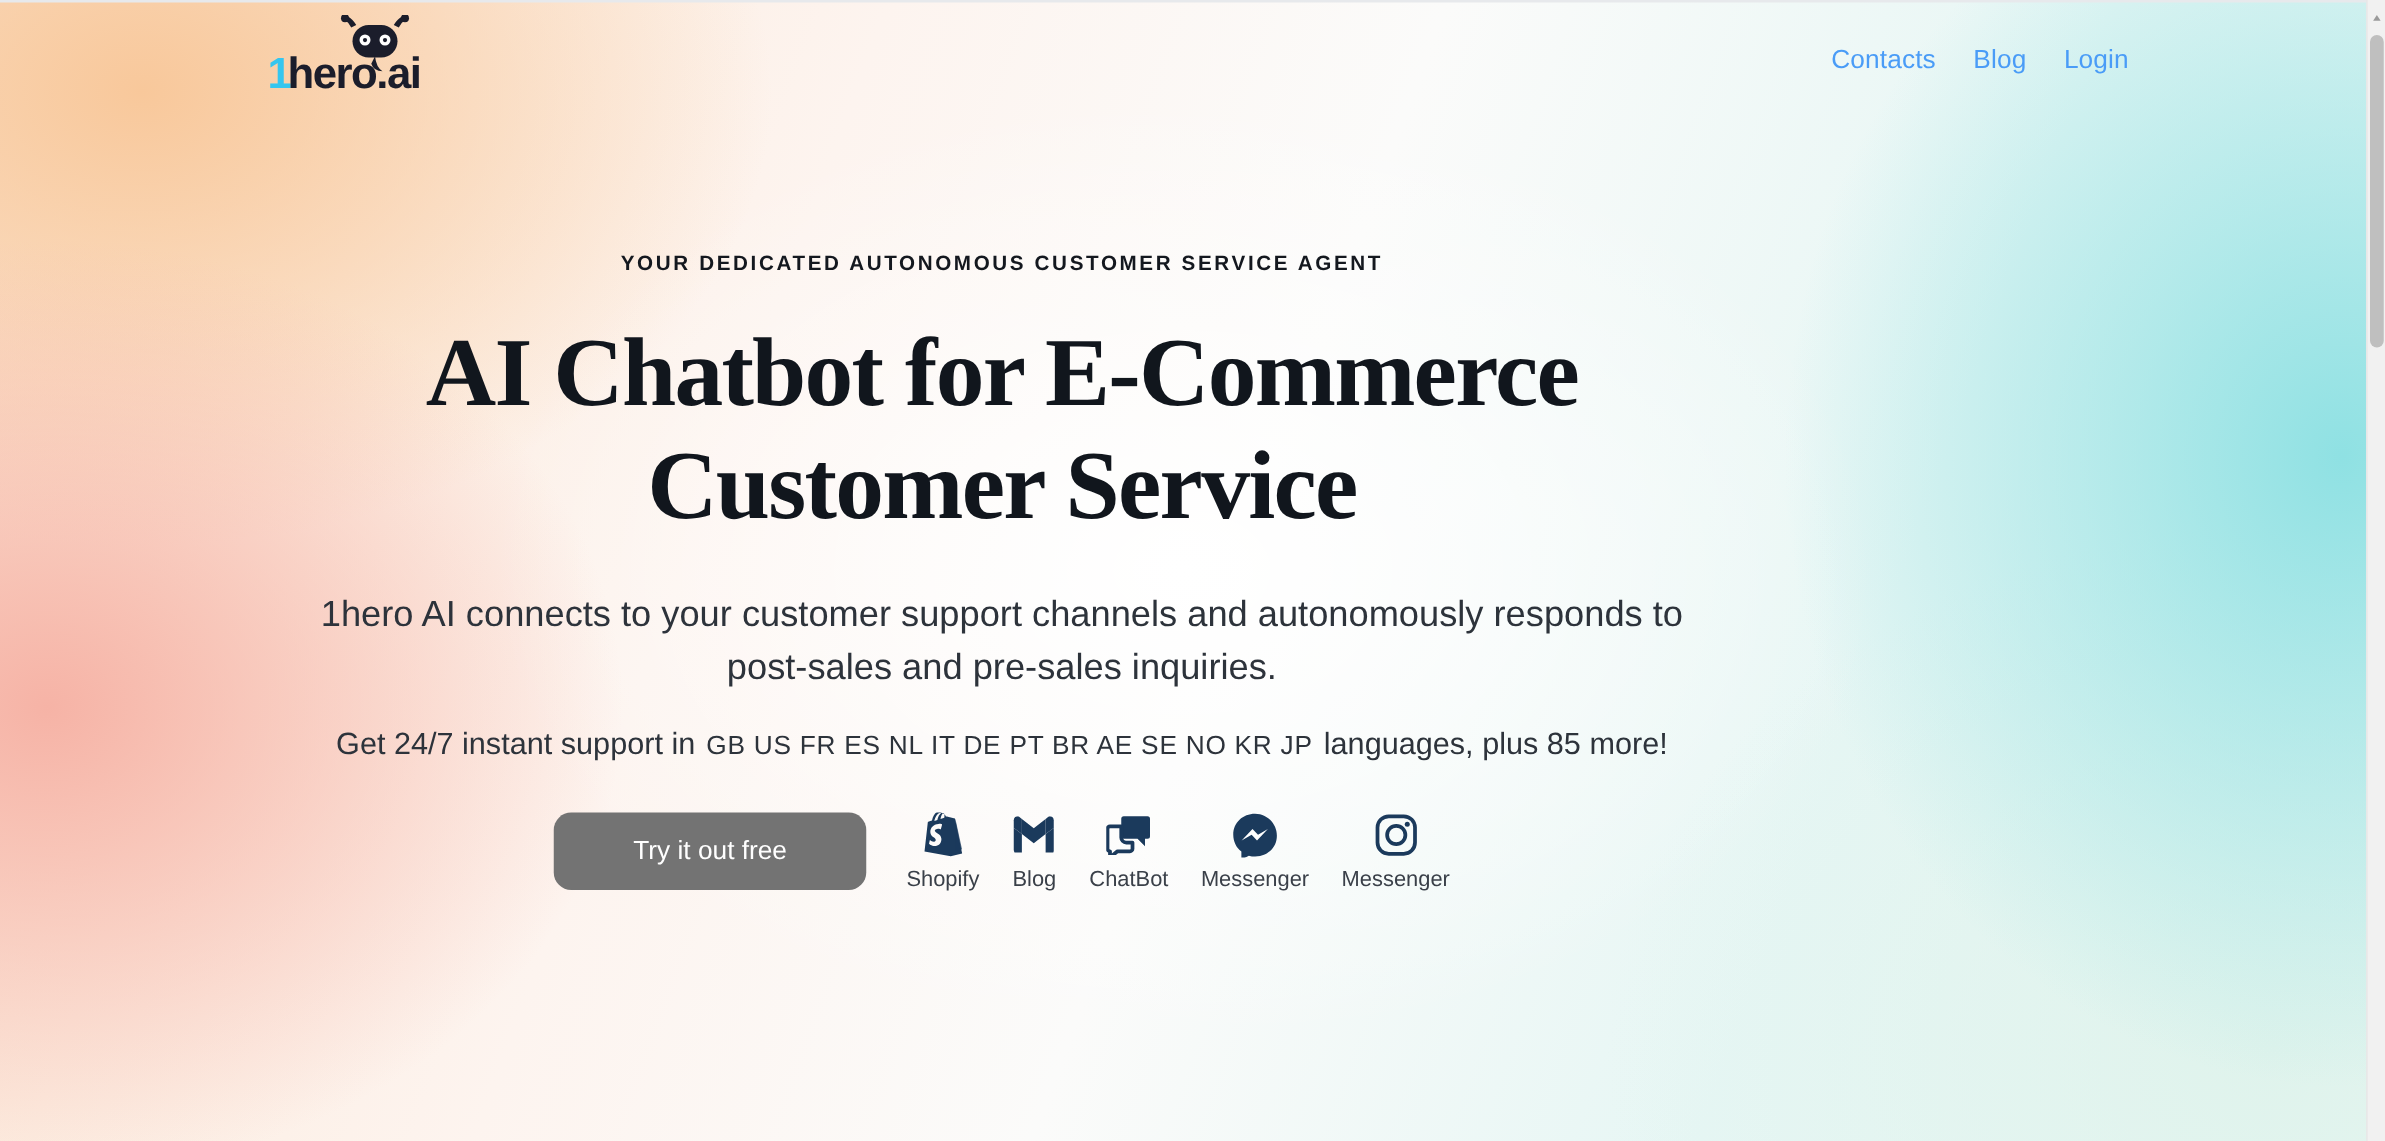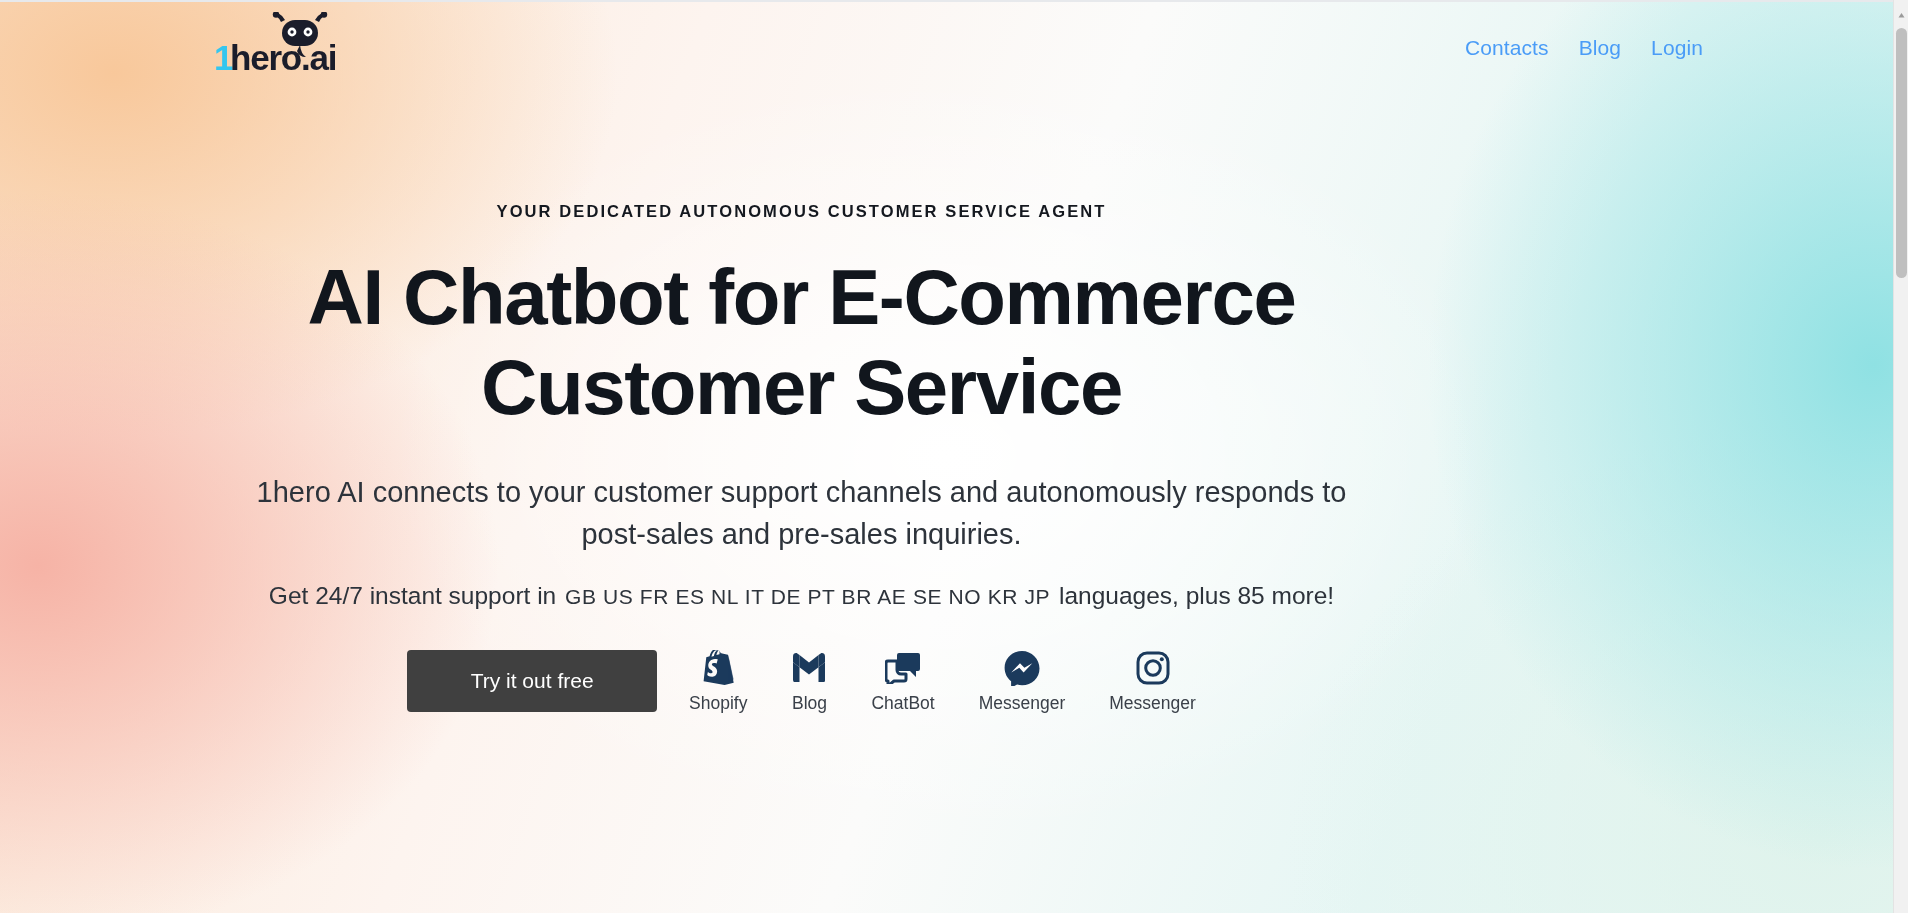--- a/index.html
+++ b/index.html
@@ -99,21 +99,21 @@
     text-transform: uppercase;
     font-family: "Liberation Sans", sans-serif;
   }
   h1.hero-title {
     margin-top: 32px;
     font-size: 78px;
     line-height: 1.15;
     font-weight: bold;
     letter-spacing: -1.4px;
     color: #11161d;
-    font-family: Liberation Sans, sans-serif;
+    font-family: Liberation Serif, serif;
   }
   .hero-sub {
     margin-top: 40px;
     font-size: 29px;
     line-height: 1.42;
     color: #2d333b;
     font-weight: 400;
     max-width: 1130px;
     margin-left: auto;
     margin-right: auto;
@@ -139,35 +139,35 @@
     margin-top: 38px;
     display: flex;
     align-items: flex-start;
     justify-content: center;
     gap: 0;
   }
   .cta-button {
     width: 250px;
     height: 62px;
     border: none;
-    border-radius: 4px;
-    background: #404040;
+    border-radius: 14px;
+    background: #737373;
     color: #ffffff;
     font-size: 21px;
     font-family: "Liberation Sans", sans-serif;
     cursor: pointer;
     display: flex;
     align-items: center;
     justify-content: center;
     margin-top: 2px;
   }
   .channels {
     display: flex;
     align-items: flex-start;
-    gap: 44px;
+    gap: 26px;
     margin-left: 32px;
   }
   .channel {
     display: flex;
     flex-direction: column;
     align-items: center;
     gap: 5px;
     cursor: pointer;
   }
   .channel .ico {

